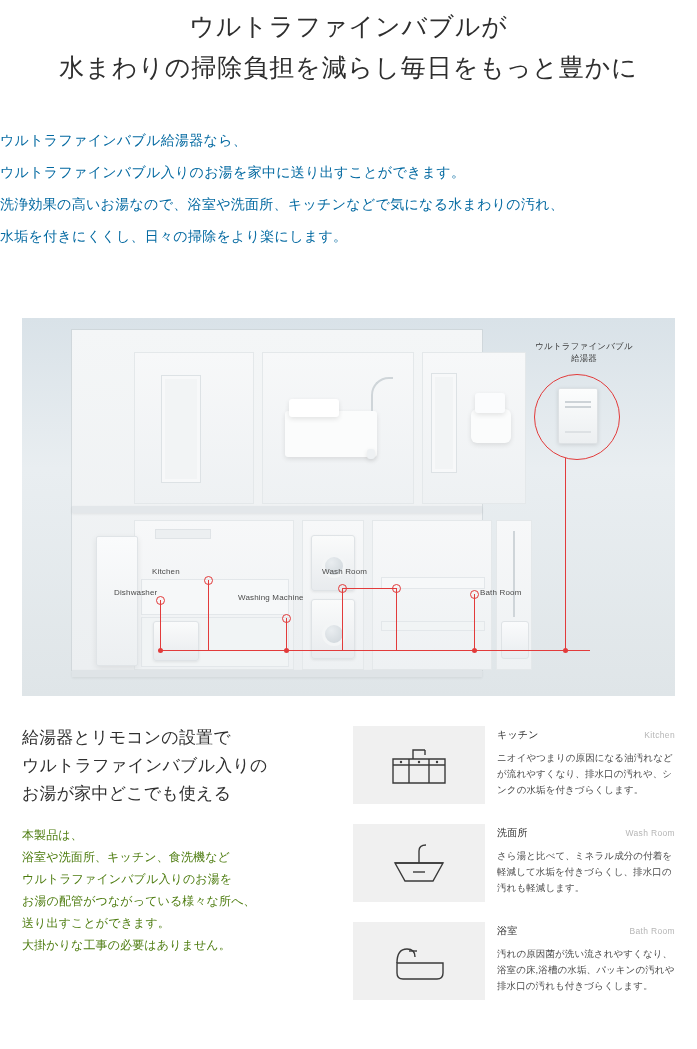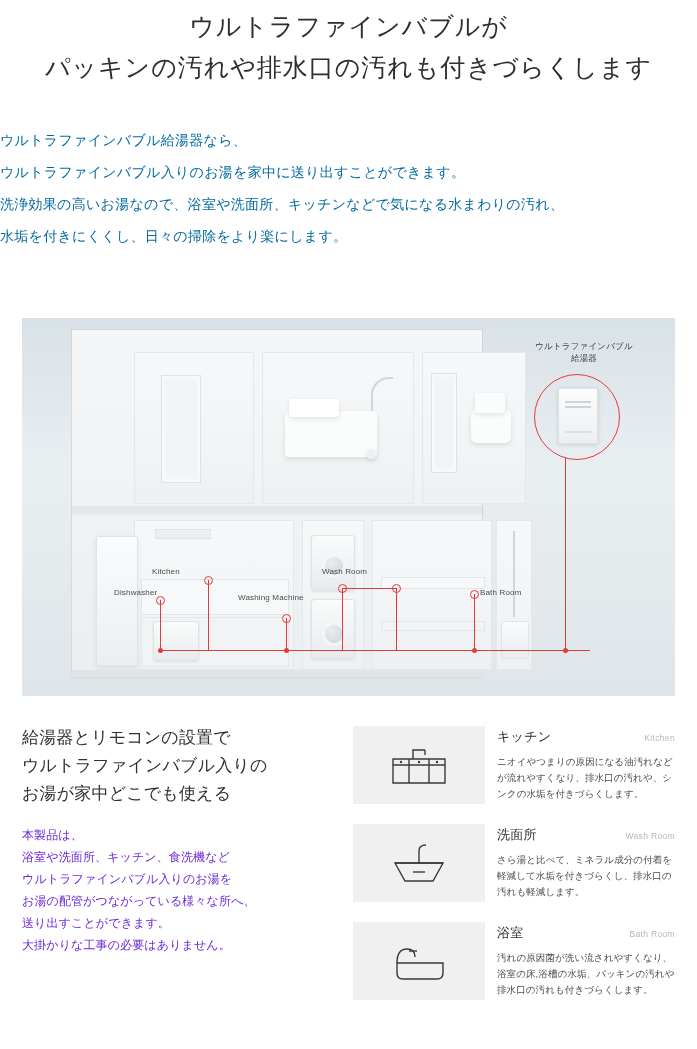--- a/index.html
+++ b/index.html
@@ -169,53 +169,53 @@
     position: absolute; left: 0; top: 712px; width: 697px;
   }
   .left-col {
     position: absolute; left: 22px; top: 12px; width: 300px;
   }
   .left-title {
     font-size: 17px; line-height: 28px; color: #2f2f2f; letter-spacing: .01em;
   }
   .left-body {
     margin-top: 16px;
-    font-size: 12px; line-height: 22px; color: #6d28d9; letter-spacing: .01em;
+    font-size: 12px; line-height: 22px; color: #4d7c0f; letter-spacing: .01em;
   }
 
   .right-col {
     position: absolute; left: 353px; top: 14px; width: 322px;
   }
   .feature {
     position: relative; display: flex; gap: 12px; margin-bottom: 20px;
   }
   .feature .thumb {
     width: 132px; height: 78px; background: #f0f0f0;
     display: flex; align-items: center; justify-content: center; flex: 0 0 132px;
   }
   .feature .ftxt { flex: 1; padding-top: 2px; position: relative; }
   .feature .fhead {
     display: flex; align-items: baseline; justify-content: space-between;
   }
-  .feature .ftitle { font-size: 13px; color: #2f2f2f; letter-spacing: .02em; }
+  .feature .ftitle { font-size: 10px; color: #2f2f2f; letter-spacing: .02em; }
   .feature .fen { font-size: 8.5px; color: #b6b6b6; letter-spacing: .04em; }
   .feature .fdesc {
     margin-top: 8px; font-size: 9.5px; line-height: 16px; color: #4a4a4a;
     letter-spacing: .01em;
   }
   svg { display: block; }
 </style>
 </head>
 <body>
 
 <div class="page">
 
   <div class="headline">
     <div class="line1">ウルトラファインバブルが</div>
-    <div class="line2">パッキンの汚れや排水口の汚れも付きづらくします</div>
+    <div class="line2">水まわりの掃除負担を減らし毎日をもっと豊かに</div>
   </div>
 
   <div class="lead">
     <div>ウルトラファインバブル給湯器なら、</div>
     <div>ウルトラファインバブル入りのお湯を家中に送り出すことができます。</div>
     <div>洗浄効果の高いお湯なので、浴室や洗面所、キッチンなどで気になる水まわりの汚れ、</div>
     <div>水垢を付きにくくし、日々の掃除をより楽にします。</div>
   </div>
 
   <div class="hero">

